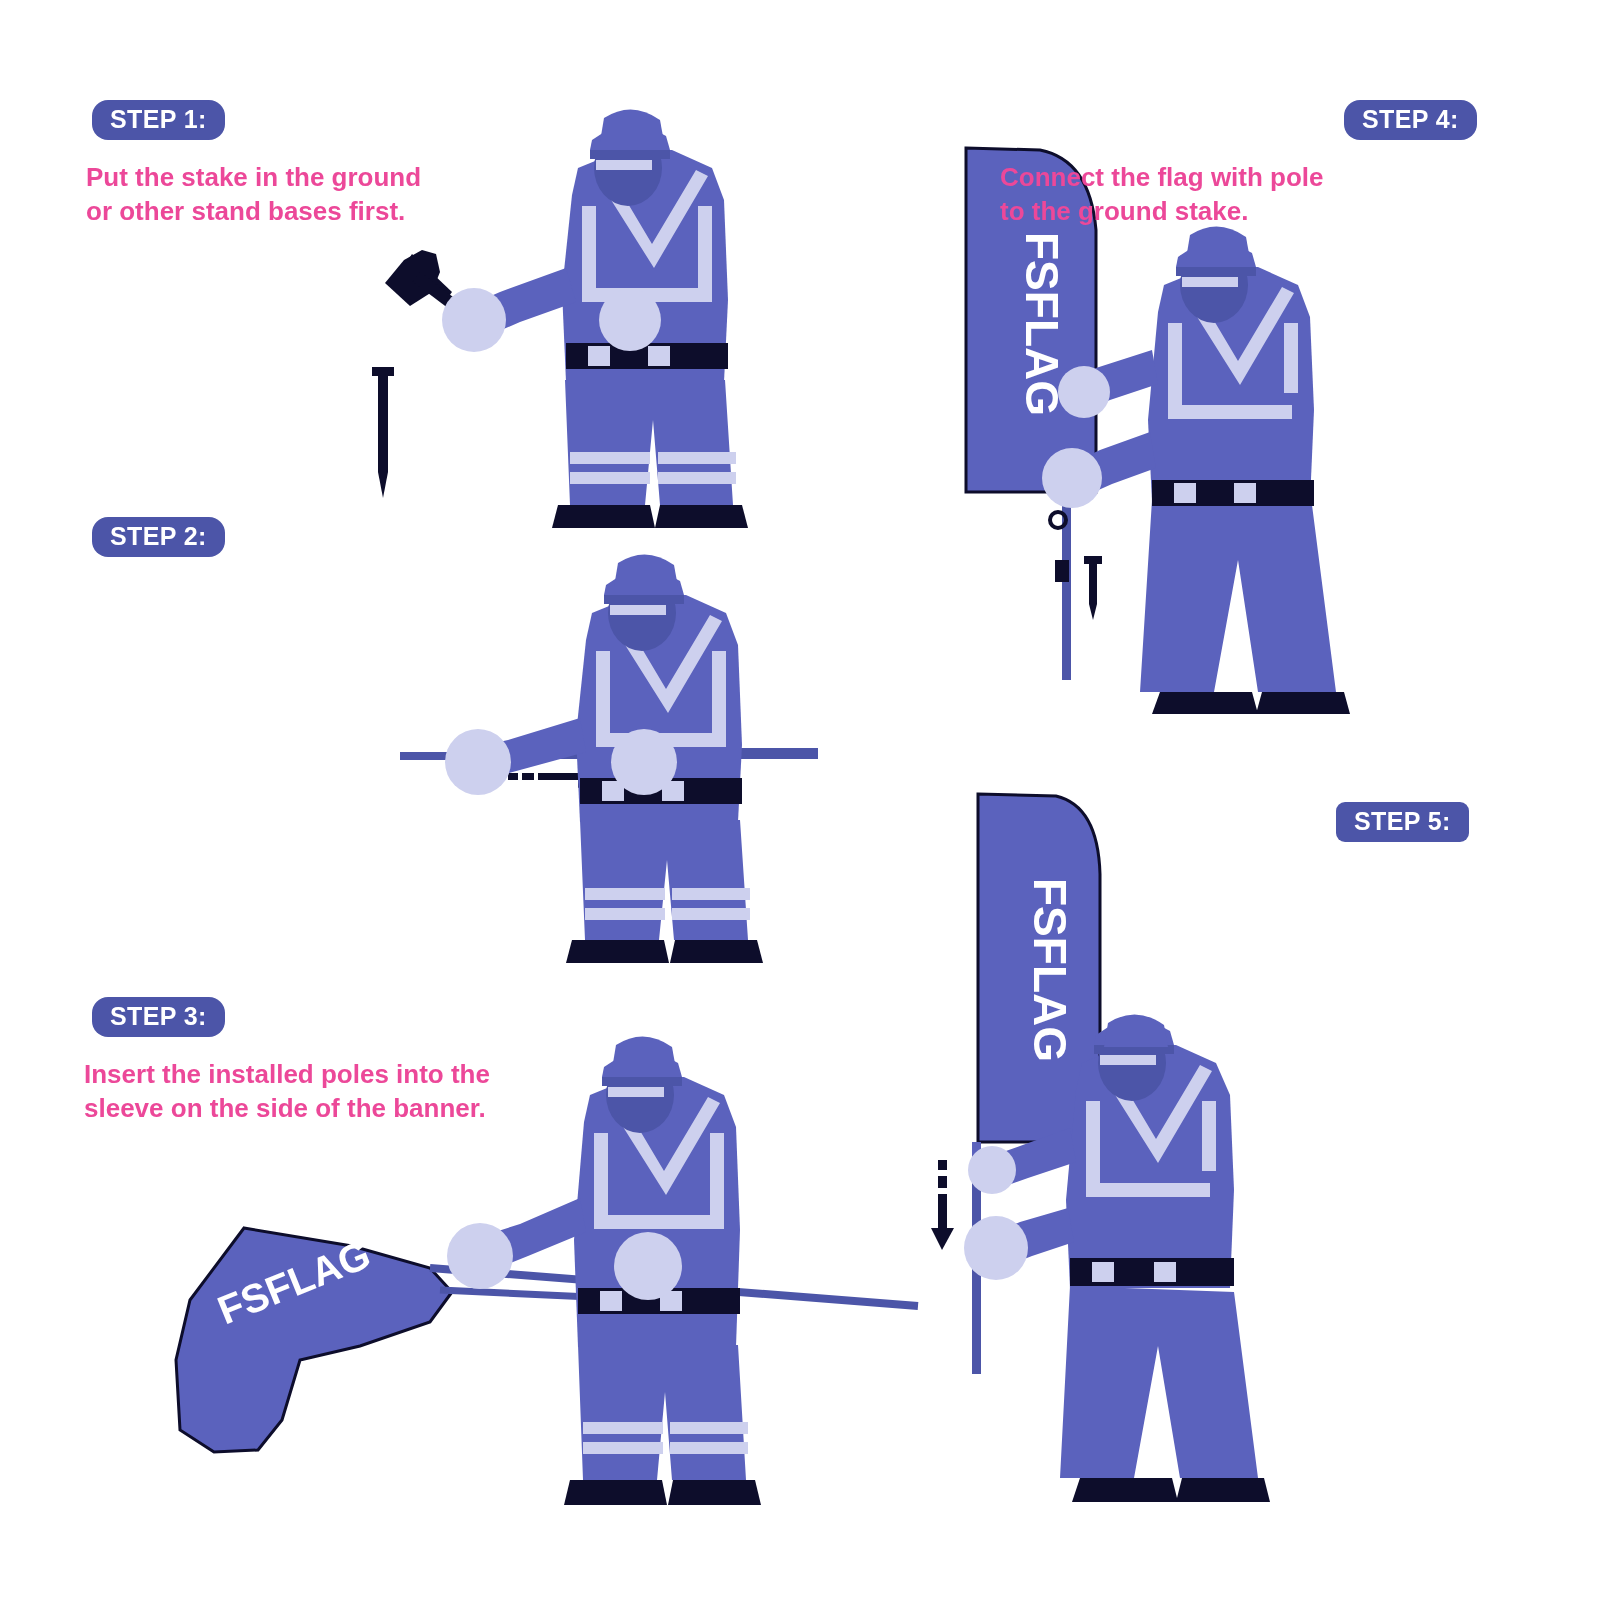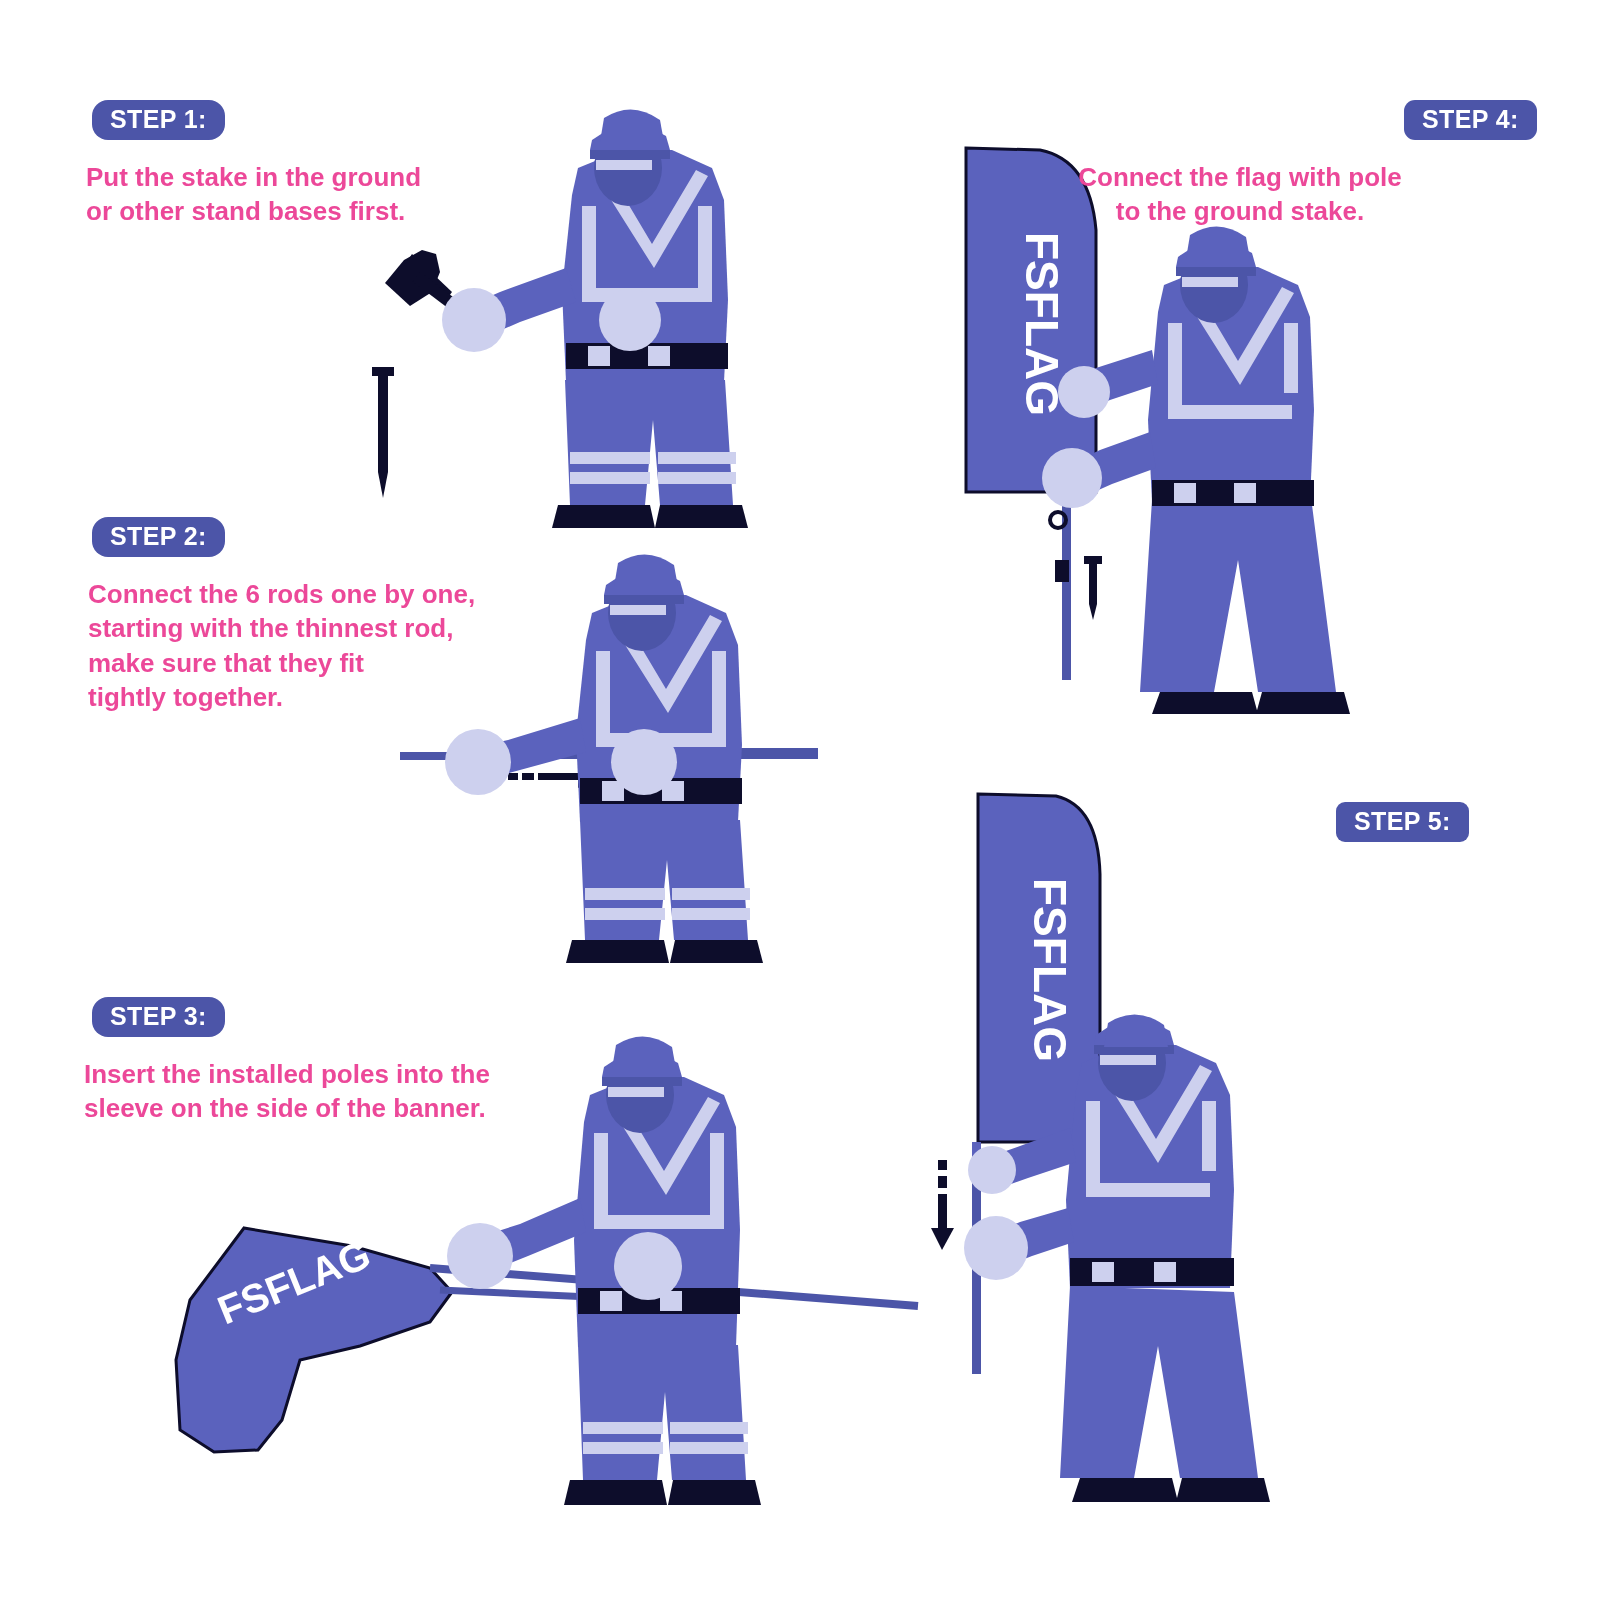--- a/index.html
+++ b/index.html
@@ -34,21 +34,21 @@
   }
   .step-text {
     position: absolute;
     color: #ec4899;
     font-size: 26px;
     font-weight: bold;
     line-height: 1.32;
     white-space: pre-line;
   }
   .step-text.right {
-    text-align: center;
+    text-align: left;
   }
   .flag-label {
     font-family: "Liberation Sans", sans-serif;
     font-weight: bold;
     fill: #ffffff;
   }
   svg { display: block; }
 </style>
 </head>
 <body>
@@ -274,28 +274,24 @@
         <circle cx="996" cy="1248" r="32" fill="#cdd0ee"></circle>
       </g>
     </g>
   </svg>
 
   <div class="step-badge" style="left:92px; top:100px;">STEP 1:</div>
   <div class="step-text" style="left:86px; top:160px; width:480px;">Put the stake in the ground
 or other stand bases first.</div>
 
   <div class="step-badge" style="left:92px; top:517px;">STEP 2:</div>
-  <div class="step-text" style="left:88px; top:577px; width:500px;">Connect the 6 rods one by one,
-starting with the thinnest rod,
-make sure that they fit
-tightly together.</div>
 
   <div class="step-badge" style="left:92px; top:997px;">STEP 3:</div>
   <div class="step-text" style="left:84px; top:1057px; width:520px;">Insert the installed poles into the
 sleeve on the side of the banner.</div>
 
-  <div class="step-badge" style="left:1404px; top:100px;border-radius:11px;">STEP 4:</div>
+  <div class="step-badge" style="left:1344px; top:100px;">STEP 4:</div>
   <div class="step-text right" style="left:1000px; top:160px; width:480px;">Connect the flag with pole
 to the ground stake.</div>
 
   <div class="step-badge" style="left:1336px; top:802px;border-radius:9px;">STEP 5:</div>
 
 </div>
 
 </body></html>

